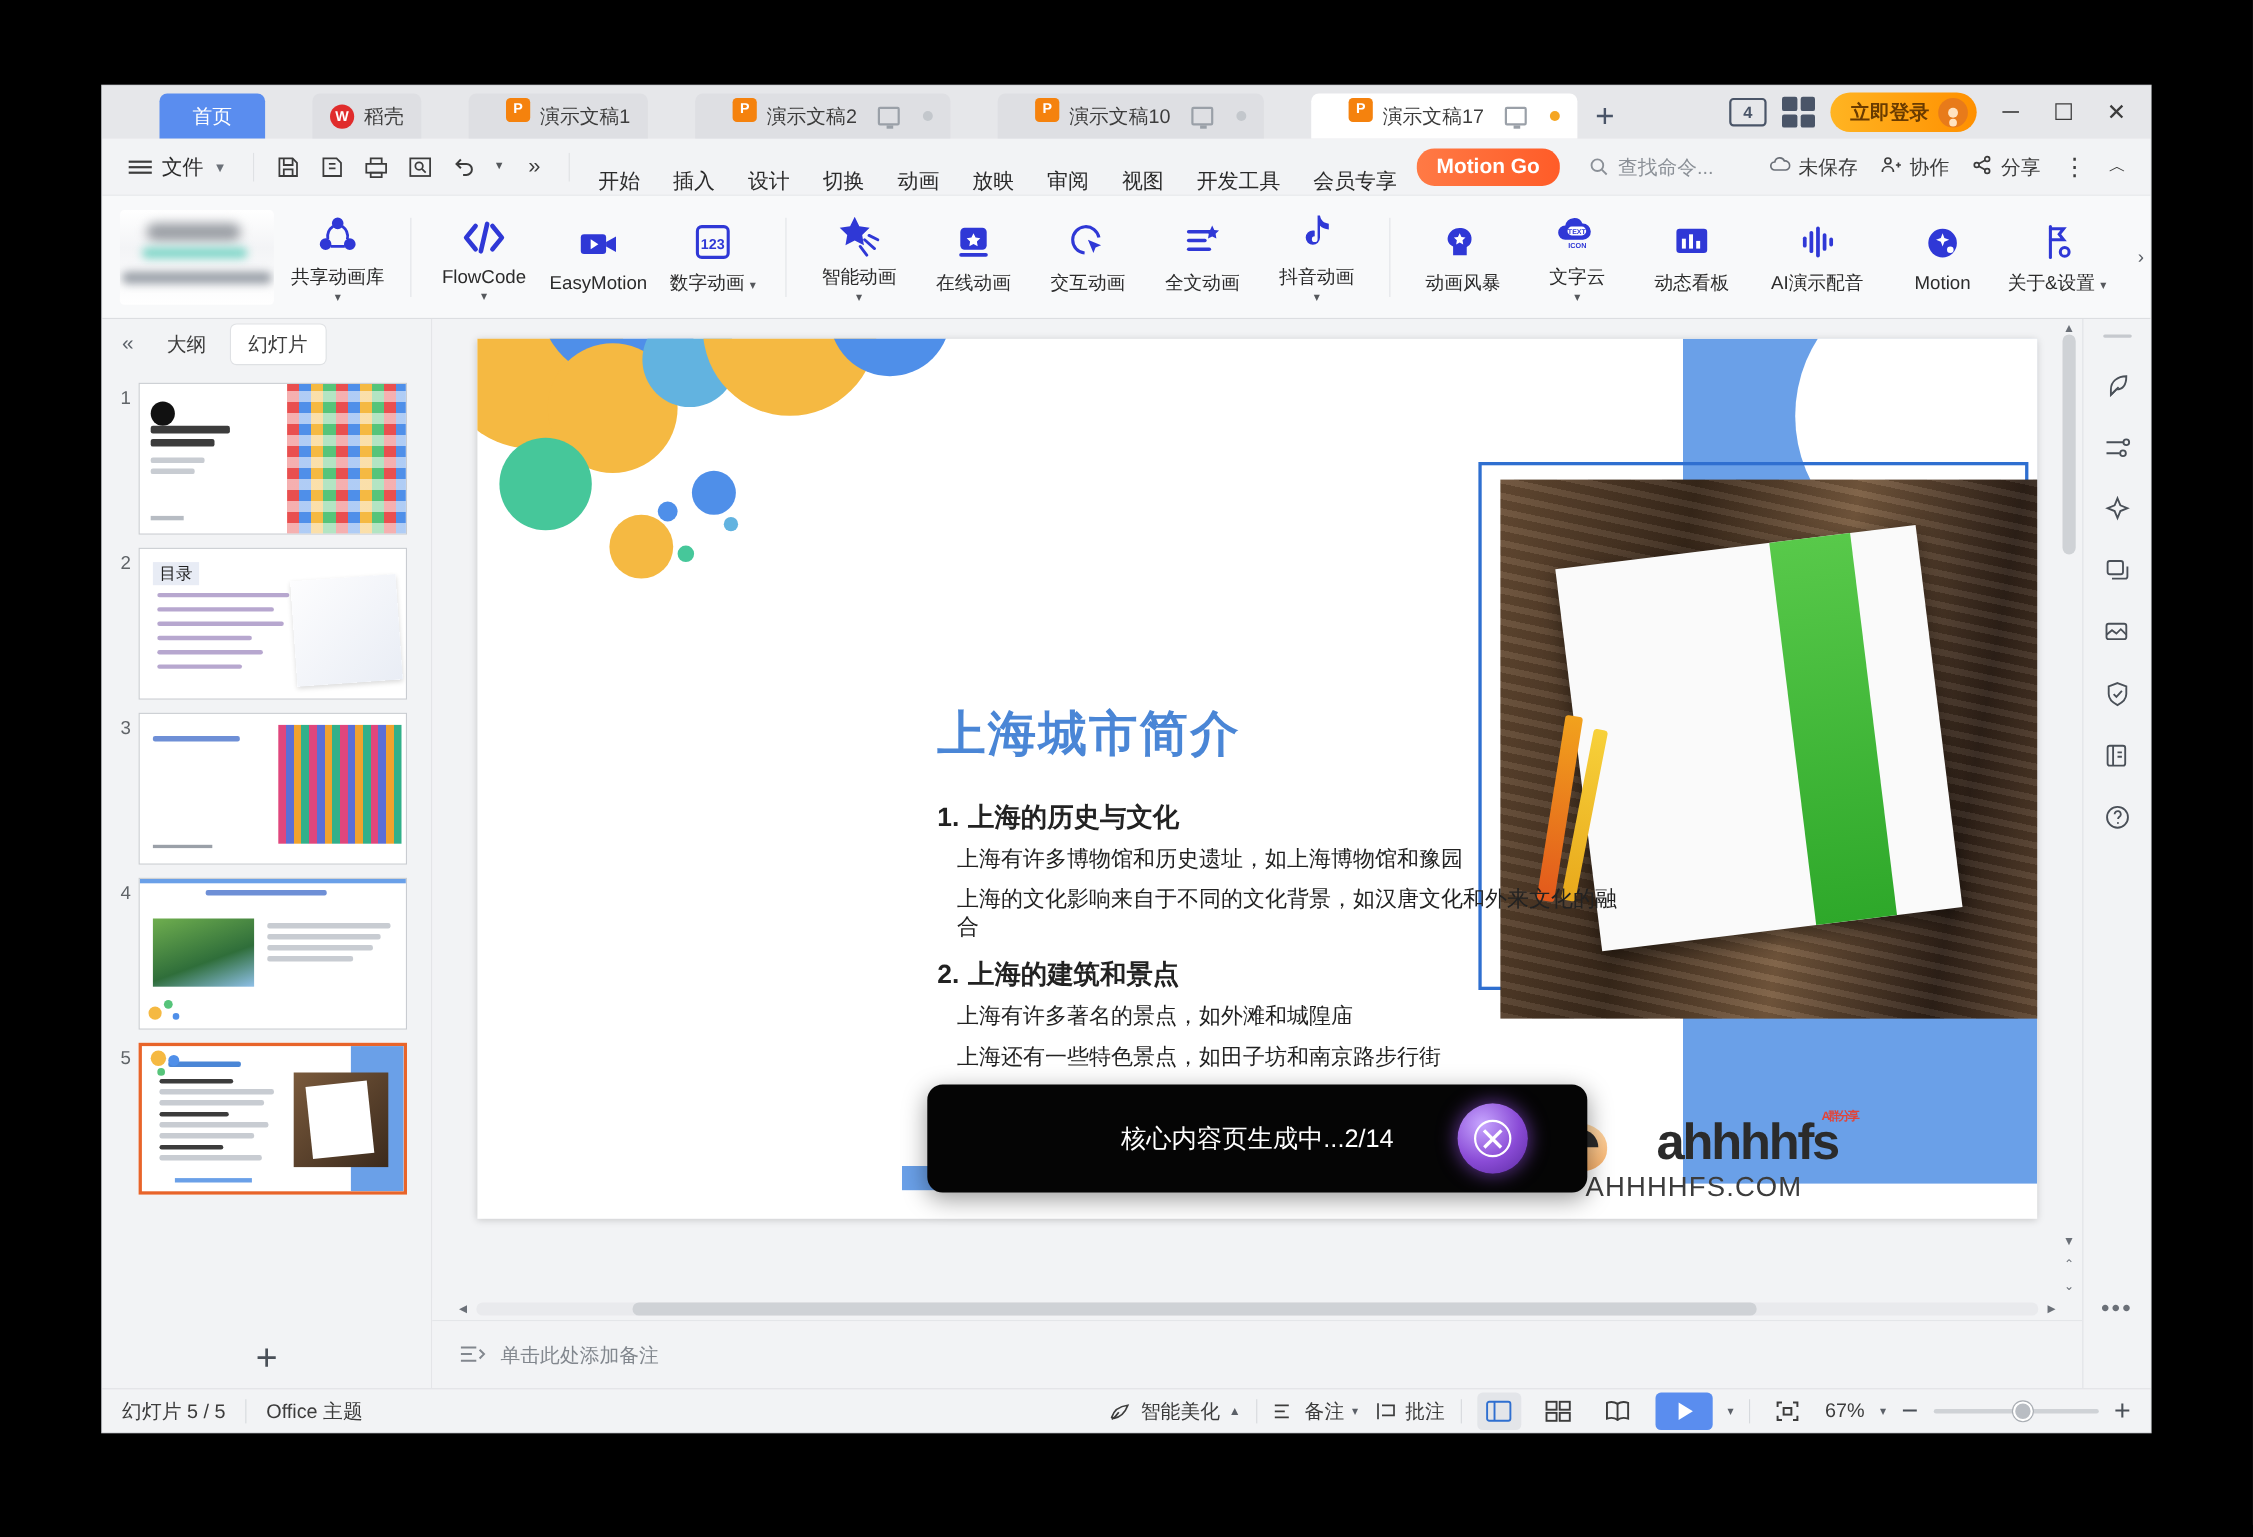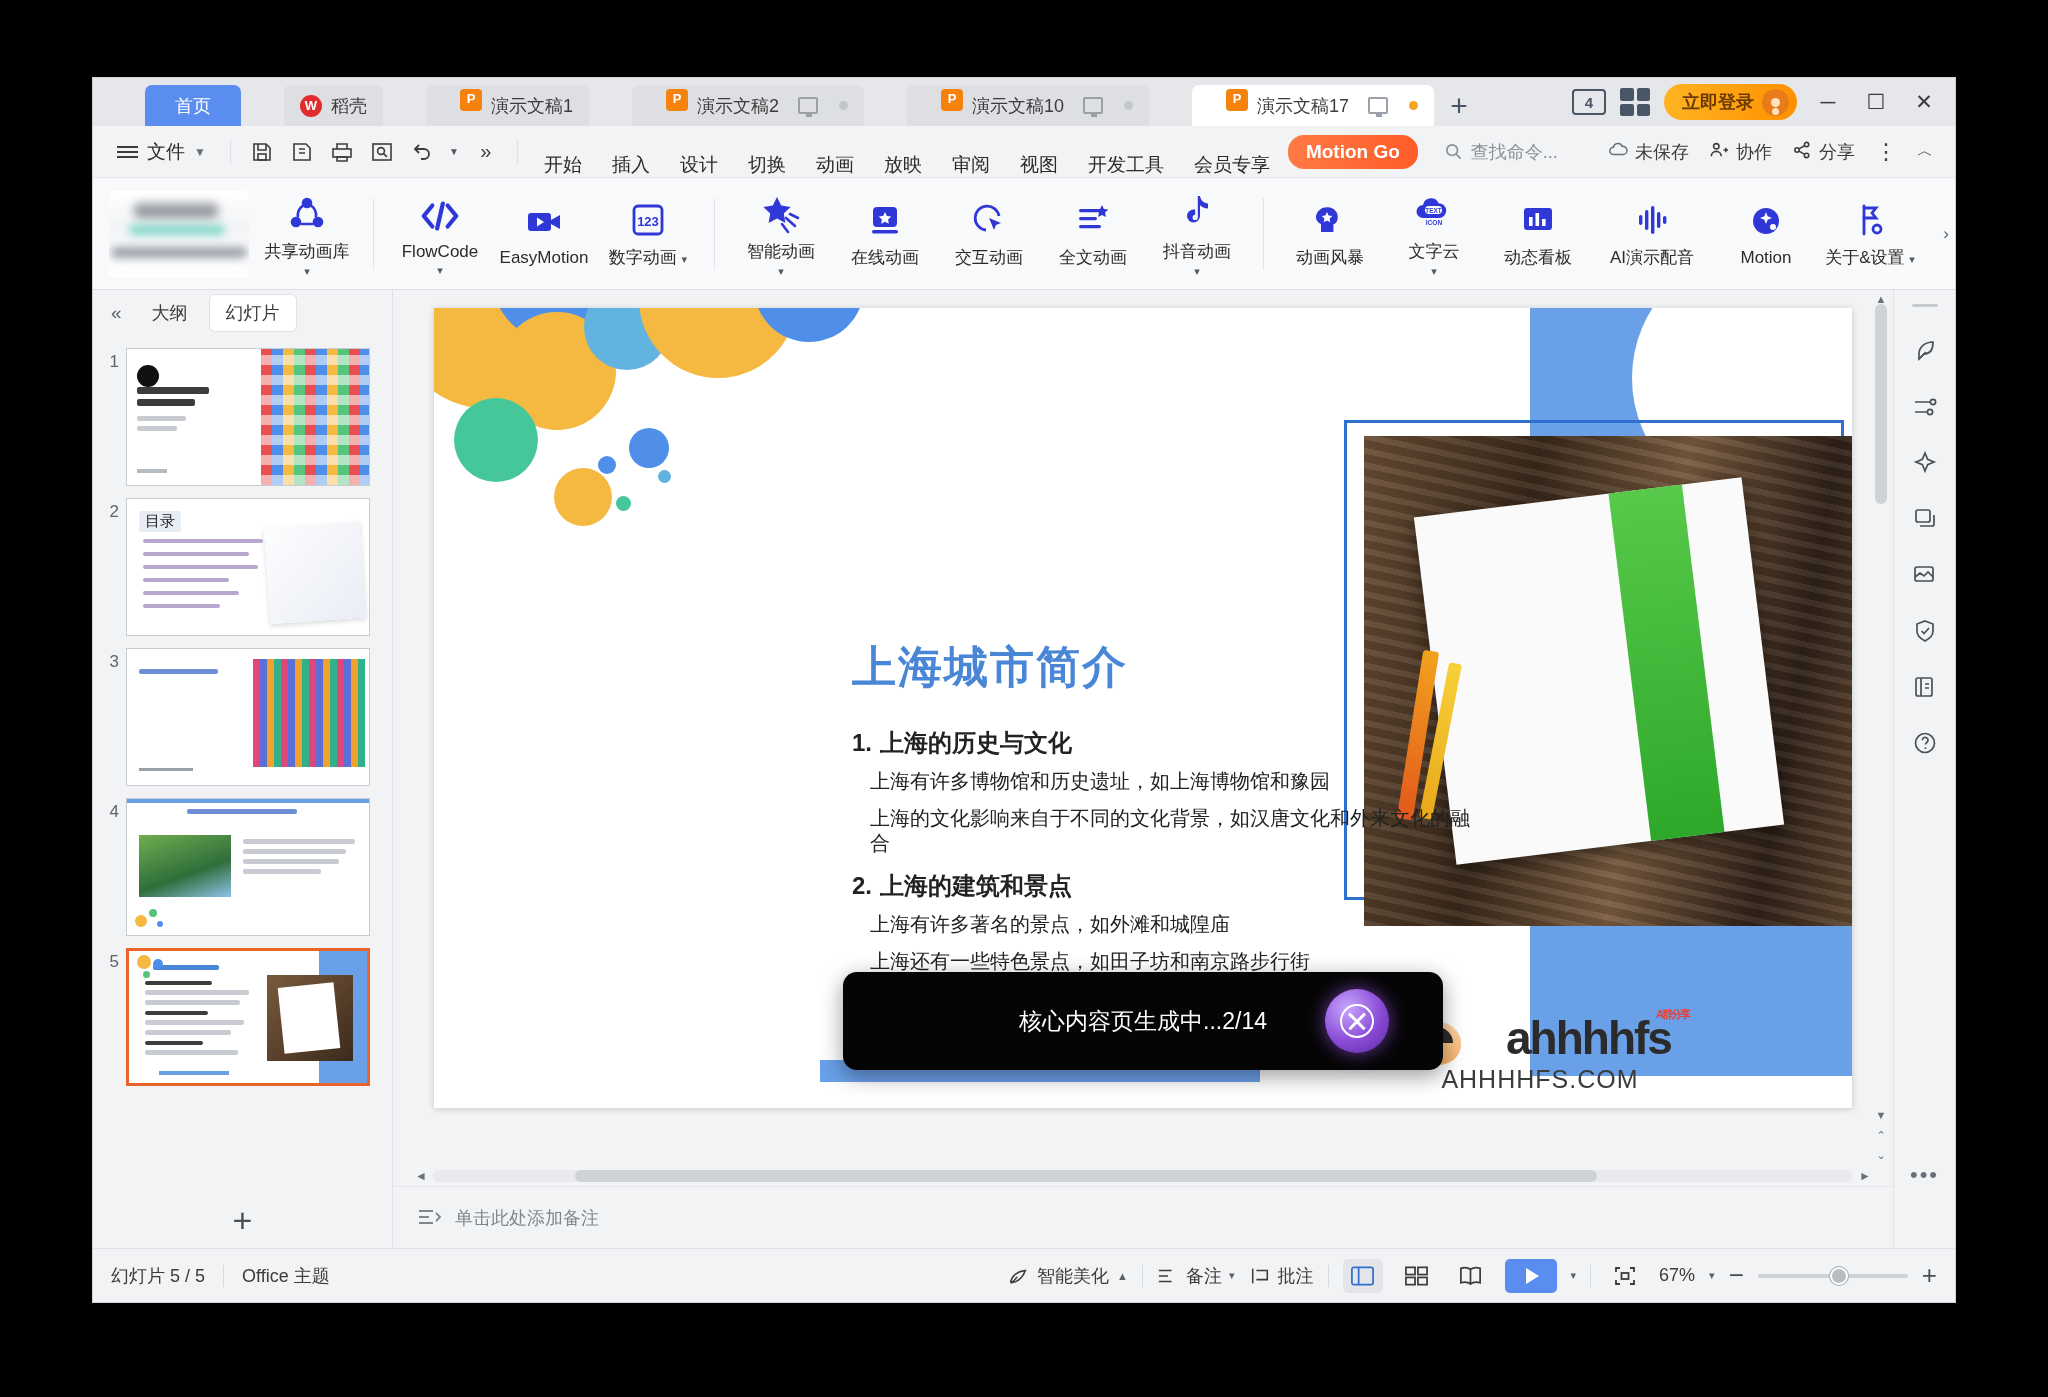--- a/index.html
+++ b/index.html
@@ -214,21 +214,21 @@
   
   .rail{width:62px;background:#f2f3f5;border-left:1px solid #e0e2e5;display:flex;
      flex-direction:column;align-items:center;padding-top:14px;gap:16px;flex:none;}
   .rail .ri{width:40px;height:40px;display:flex;align-items:center;justify-content:center;
      color:#4a5058;cursor:pointer;border-radius:6px;}
   .rail .hand{width:26px;height:3px;background:#c6c9ce;border-radius:2px;margin-bottom:8px;}
   .rail .bot{margin-top:auto;margin-bottom:60px;font-size:22px;color:#6b7078;cursor:pointer;
      letter-spacing:2px;}
 
   
-  .status{height:54px;background:#f2f3f5;border-top:1px solid #e0e2e5;display:flex;
+  .status{height:40px;background:#f2f3f5;border-top:1px solid #e0e2e5;display:flex;
      align-items:center;padding:0 18px;gap:18px;flex:none;font-size:18px;color:#3c3c3c;}
   .status .sp{width:1px;height:22px;background:#d6d9dd;}
   .st-right{margin-left:auto;display:flex;align-items:center;gap:14px;}
   .vbtn{width:40px;height:34px;display:flex;align-items:center;justify-content:center;
      cursor:pointer;border-radius:5px;color:#3c3c3c;}
   .vbtn.on{background:#e3e5e9;color:#2f6fd0;}
   .playbtn{width:52px;height:34px;background:#5a8def;border-radius:5px;display:flex;
      align-items:center;justify-content:center;cursor:pointer;}
   .playbtn:before{content:"";border-left:13px solid #fff;border-top:8px solid transparent;
      border-bottom:8px solid transparent;margin-left:3px;}

